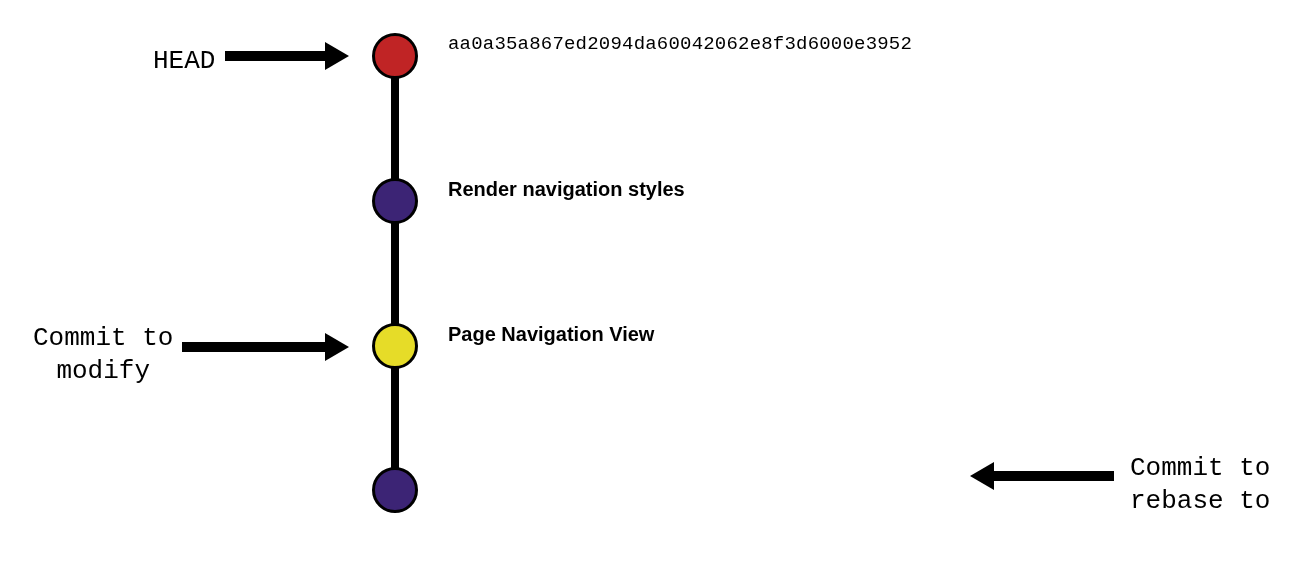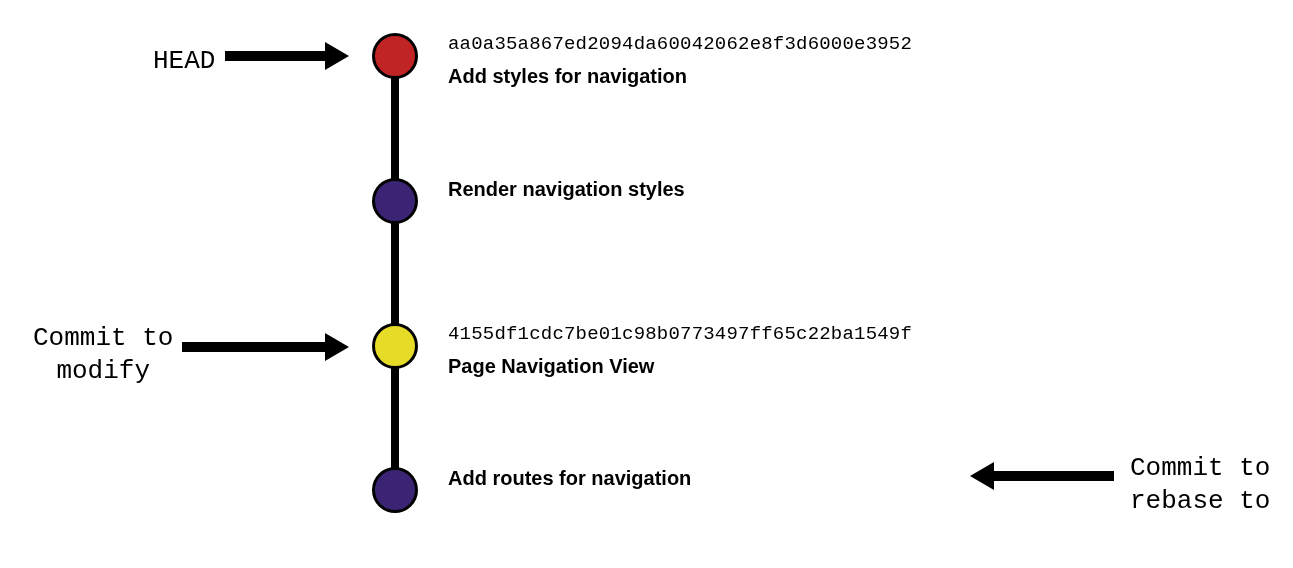--- a/index.html
+++ b/index.html
@@ -93,37 +93,34 @@
 </head>
 <body>
 
 <div class="canvas">
 
   <div class="vline"></div>
 
   <div class="node node-red" style="top:33px;"></div>
   <div class="commit-text" style="top:33px;">
     <div class="hash">aa0a35a867ed2094da60042062e8f3d6000e3952</div>
-    <div class="msg">Add styles for navigation</div>
   </div>
 
   <div class="node node-purple" style="top:178px;"></div>
   <div class="commit-text" style="top:178px;">
     <div class="msg">Render navigation styles</div>
   </div>
 
   <div class="node node-yellow" style="top:323px;"></div>
   <div class="commit-text" style="top:323px;">
-    <div class="hash">4155df1cdc7be01c98b0773497ff65c22ba1549f</div>
     <div class="msg">Page Navigation View</div>
   </div>
 
   <div class="node node-purple" style="top:467px;"></div>
   <div class="commit-text" style="top:467px;">
-    <div class="msg">Add routes for navigation</div>
   </div>
 
   <div class="label" style="left:153px; top:45px;">HEAD</div>
   <div class="arrow" style="left:225px; top:42px;">
     <div class="shaft" style="left:0; top:9px; width:100px;"></div>
     <div class="head-right" style="left:100px; top:0;"></div>
   </div>
 
   <div class="label" style="left:33px; top:322px;">Commit to
 modify</div>

